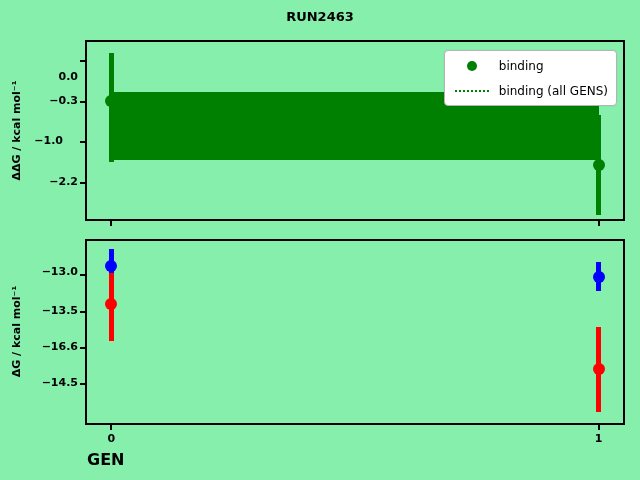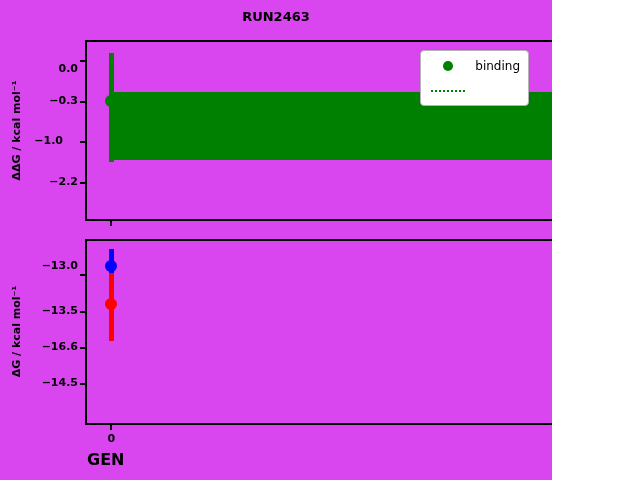--- a/index.html
+++ b/index.html
@@ -1,16 +1,16 @@
 <!DOCTYPE html>
 <html><head>
 <meta charset="utf-8">
 <style>
   html,body{margin:0;padding:0;background:#fff;}
-  .figure{position:relative;width:552px;height:480px;background:#d946ef;
+  .figure{position:relative;width:640px;height:480px;background:#86efac;
           font-family:"DejaVu Sans","Liberation Sans",sans-serif;overflow:hidden;color:#000;}
   .fig-title{position:absolute;top:9px;left:0;width:100%;text-align:center;
              font-size:13px;font-weight:bold;}
   .overlay{position:absolute;inset:0;}
   .frame{position:absolute;border:2px solid #000;}
   .band{position:absolute;}
   .center-line{position:absolute;border-top:2px dotted #008000;}
   .errbar{position:absolute;}
   .dot{position:absolute;border-radius:50%;}
   .tick{position:absolute;background:#000;}
@@ -34,21 +34,21 @@
 </head>
 <body>
 
 <div class="figure">
   <div class="fig-title">RUN2463</div>
   <div class="overlay" id="plot-0">
       <div class="frame" style="left: 85px; top: 40px; width: 536px; height: 177px;"></div>
       <div class="center-line" style="left: 111.364px; width: 487.273px; top: 125.055px; border-color: rgb(0, 128, 0);"></div>
       <div class="band" style="left: 111.364px; width: 487.273px; top: 92.1096px; height: 67.8904px; background: rgb(0, 128, 0);"></div>
       <div class="tick" style="left: 80px; top: 60.3973px; width: 5px; height: 2px;"></div>
-      <div class="ytick-label" style="left: 33px; top: 62px; width: 45px;">0.0</div>
+      <div class="ytick-label" style="left: 33px; top: 70px; width: 45px;">0.0</div>
       <div class="tick" style="left: 80px; top: 100.808px; width: 5px; height: 2px;"></div>
       <div class="ytick-label" style="left: 33px; top: 93.8082px; width: 45px;">−0.3</div>
       <div class="tick" style="left: 80px; top: 141.219px; width: 5px; height: 2px;"></div>
       <div class="ytick-label" style="left: 18px; top: 134.219px; width: 45px;">−1.0</div>
       <div class="tick" style="left: 80px; top: 181.63px; width: 5px; height: 2px;"></div>
       <div class="ytick-label" style="left: 33px; top: 174.63px; width: 45px;">−2.2</div>
       <div class="tick" style="left: 110.364px; top: 221px; width: 2px; height: 5px;"></div>
       <div class="tick" style="left: 597.636px; top: 221px; width: 2px; height: 5px;"></div>
       <div class="errbar" style="left: 108.864px; top: 52.5068px; width: 5px; height: 109.11px; background: rgb(0, 128, 0);"></div>
       <div class="errbar" style="left: 596.136px; top: 114.74px; width: 5px; height: 100.219px; background: rgb(0, 128, 0);"></div>
@@ -58,27 +58,28 @@
         <div class="legend-row">
           <div class="legend-marker-wrap">
             <div class="legend-dot" style="background: rgb(0, 128, 0);"></div>
           </div>
           <span class="legend-label">binding</span>
         </div>
         <div class="legend-row">
           <div class="legend-marker-wrap">
             <div class="legend-dline" style="border-color: rgb(0, 128, 0);"></div>
           </div>
+          <span class="legend-label">binding (all GENS)</span>
         </div>
       </div>
     </div>
   <div class="overlay" id="plot-1">
       <div class="frame" style="left: 85px; top: 239px; width: 536px; height: 182px;"></div>
       <div class="tick" style="left: 80px; top: 274.216px; width: 5px; height: 2px;"></div>
-      <div class="ytick-label" style="left: 33px; top: 259px; width: 45px;">−13.0</div>
+      <div class="ytick-label" style="left: 33px; top: 265px; width: 45px;">−13.0</div>
       <div class="tick" style="left: 80px; top: 310.616px; width: 5px; height: 2px;"></div>
       <div class="ytick-label" style="left: 33px; top: 303.616px; width: 45px;">−13.5</div>
       <div class="tick" style="left: 80px; top: 347.016px; width: 5px; height: 2px;"></div>
       <div class="ytick-label" style="left: 33px; top: 340.016px; width: 45px;">−16.6</div>
       <div class="tick" style="left: 80px; top: 383.416px; width: 5px; height: 2px;"></div>
       <div class="ytick-label" style="left: 33px; top: 376.416px; width: 45px;">−14.5</div>
       <div class="tick" style="left: 110.364px; top: 425px; width: 2px; height: 5px;"></div>
       <div class="xtick-label" style="left: 101.364px; top: 432px; width: 20px;">0</div>
       <div class="tick" style="left: 597.636px; top: 425px; width: 2px; height: 5px;"></div>
       <div class="xtick-label" style="left: 588.636px; top: 432px; width: 20px;">1</div>

